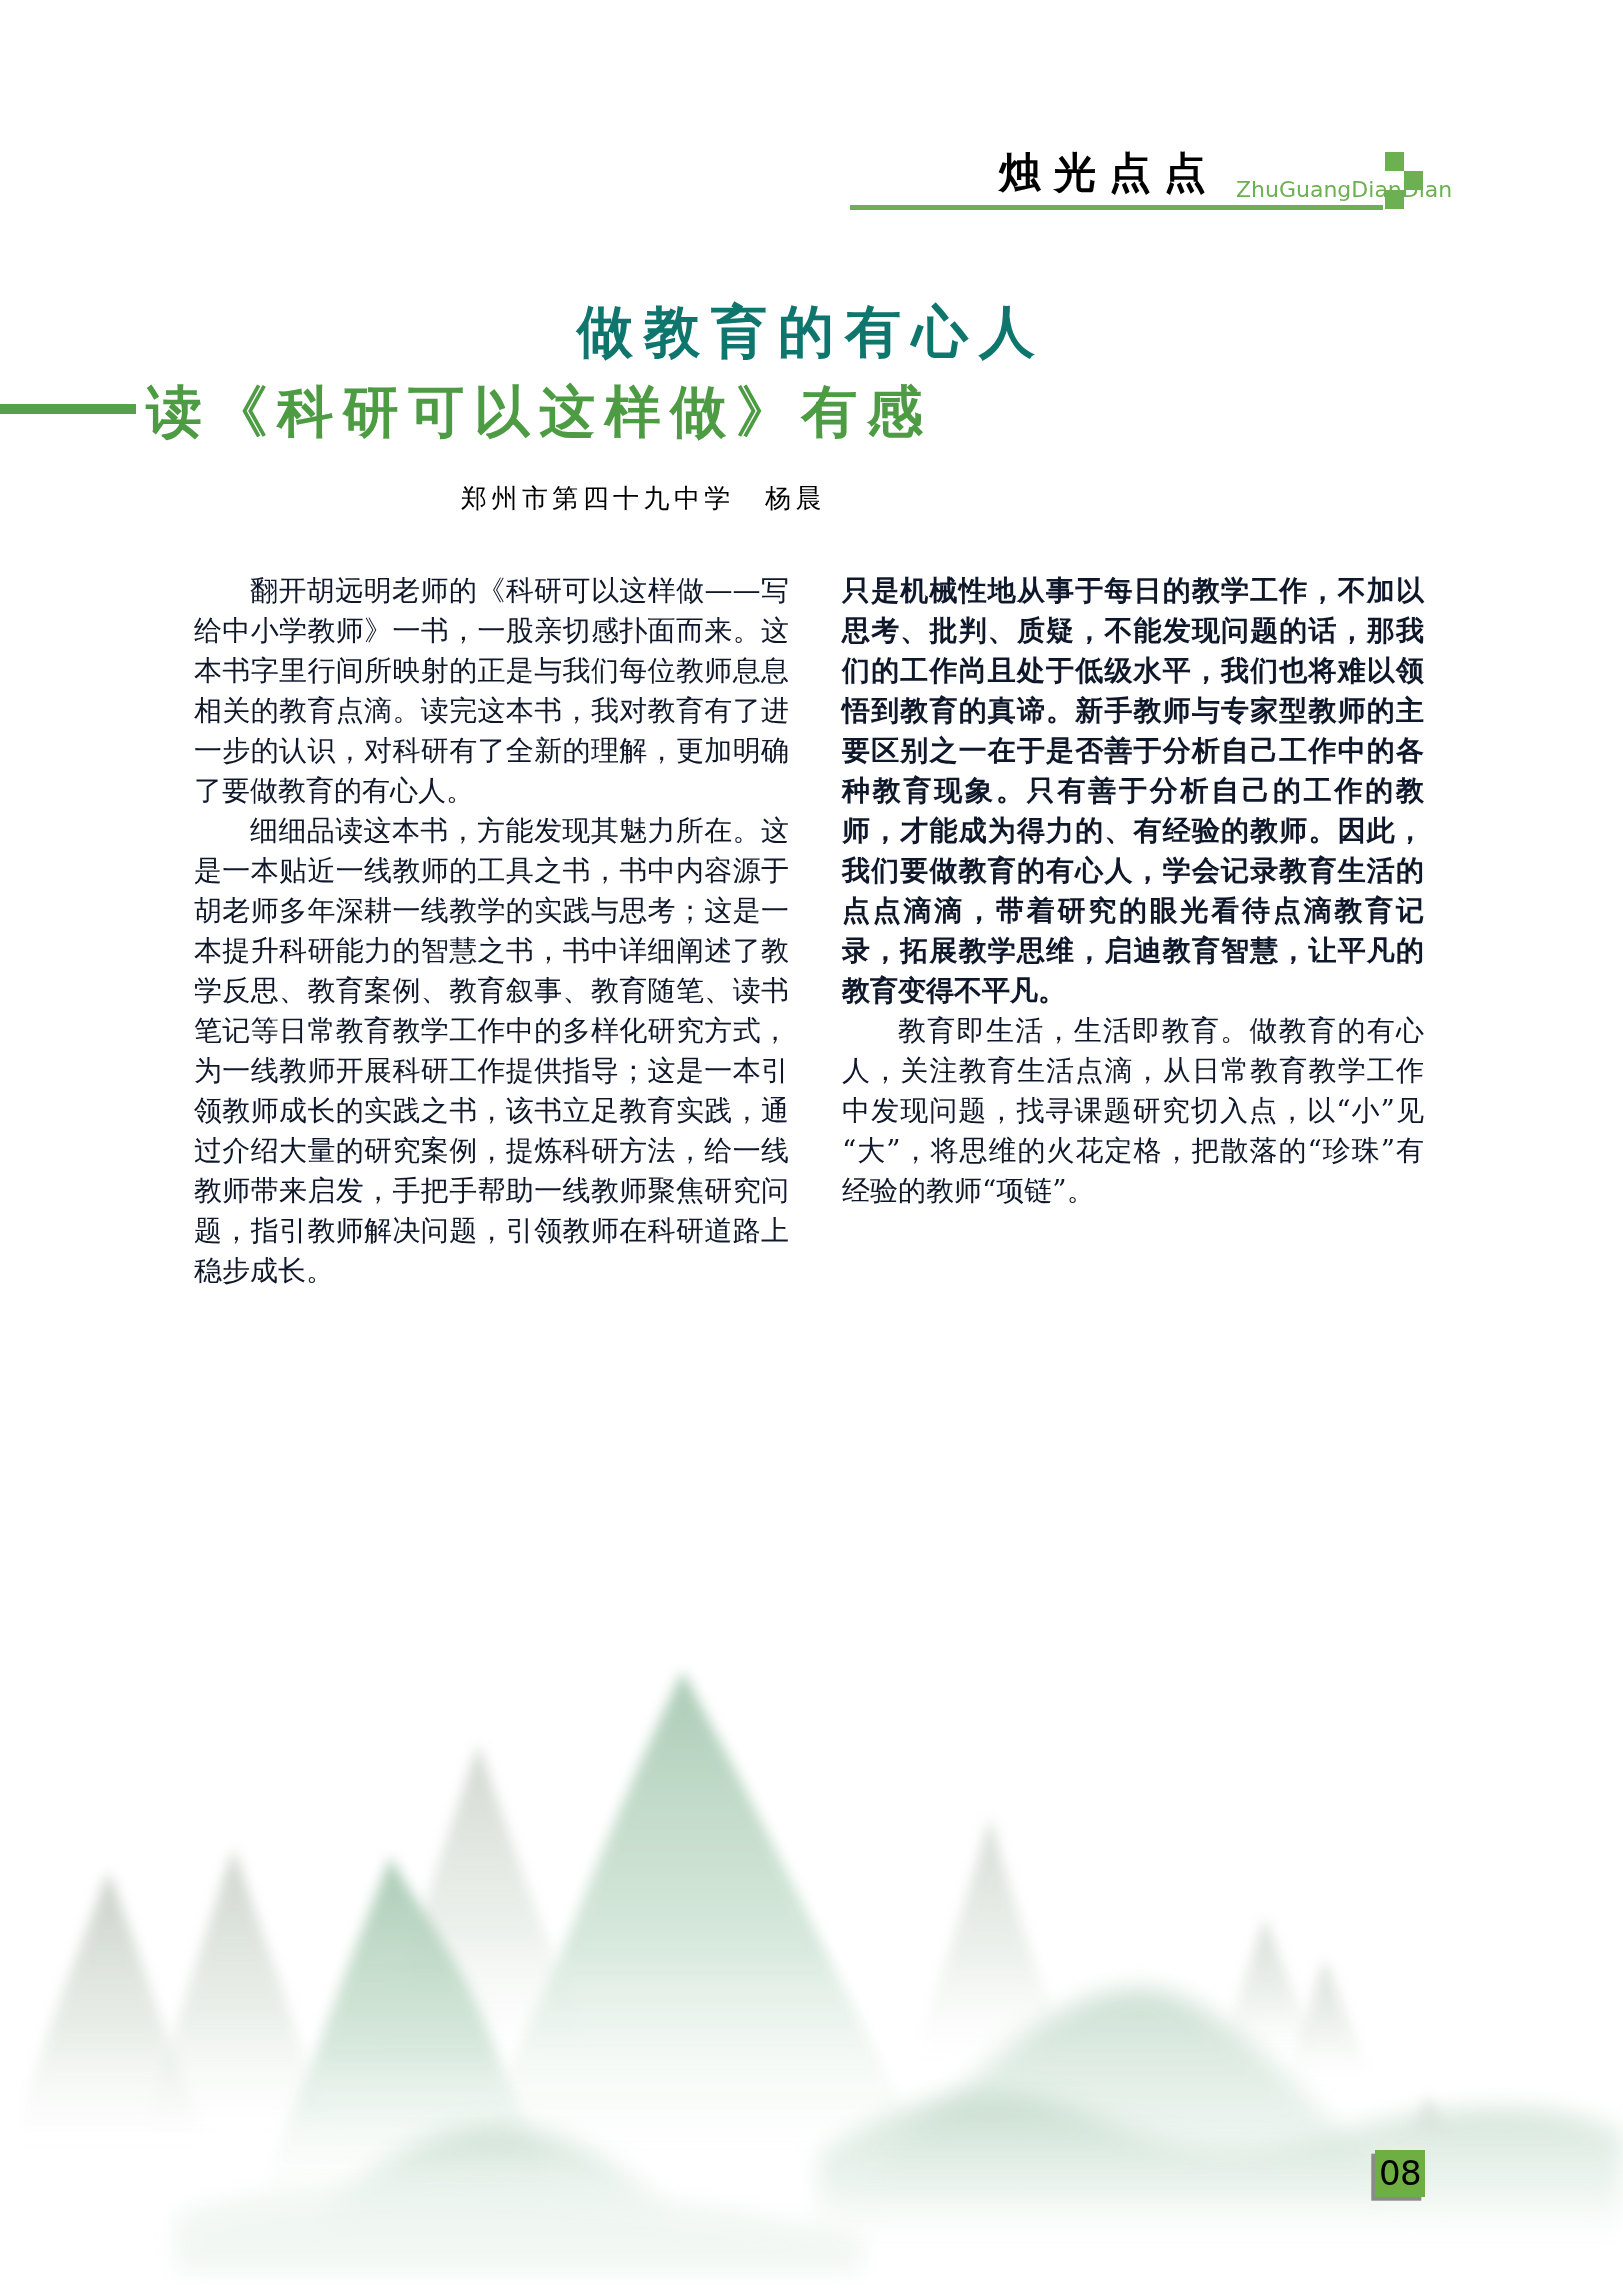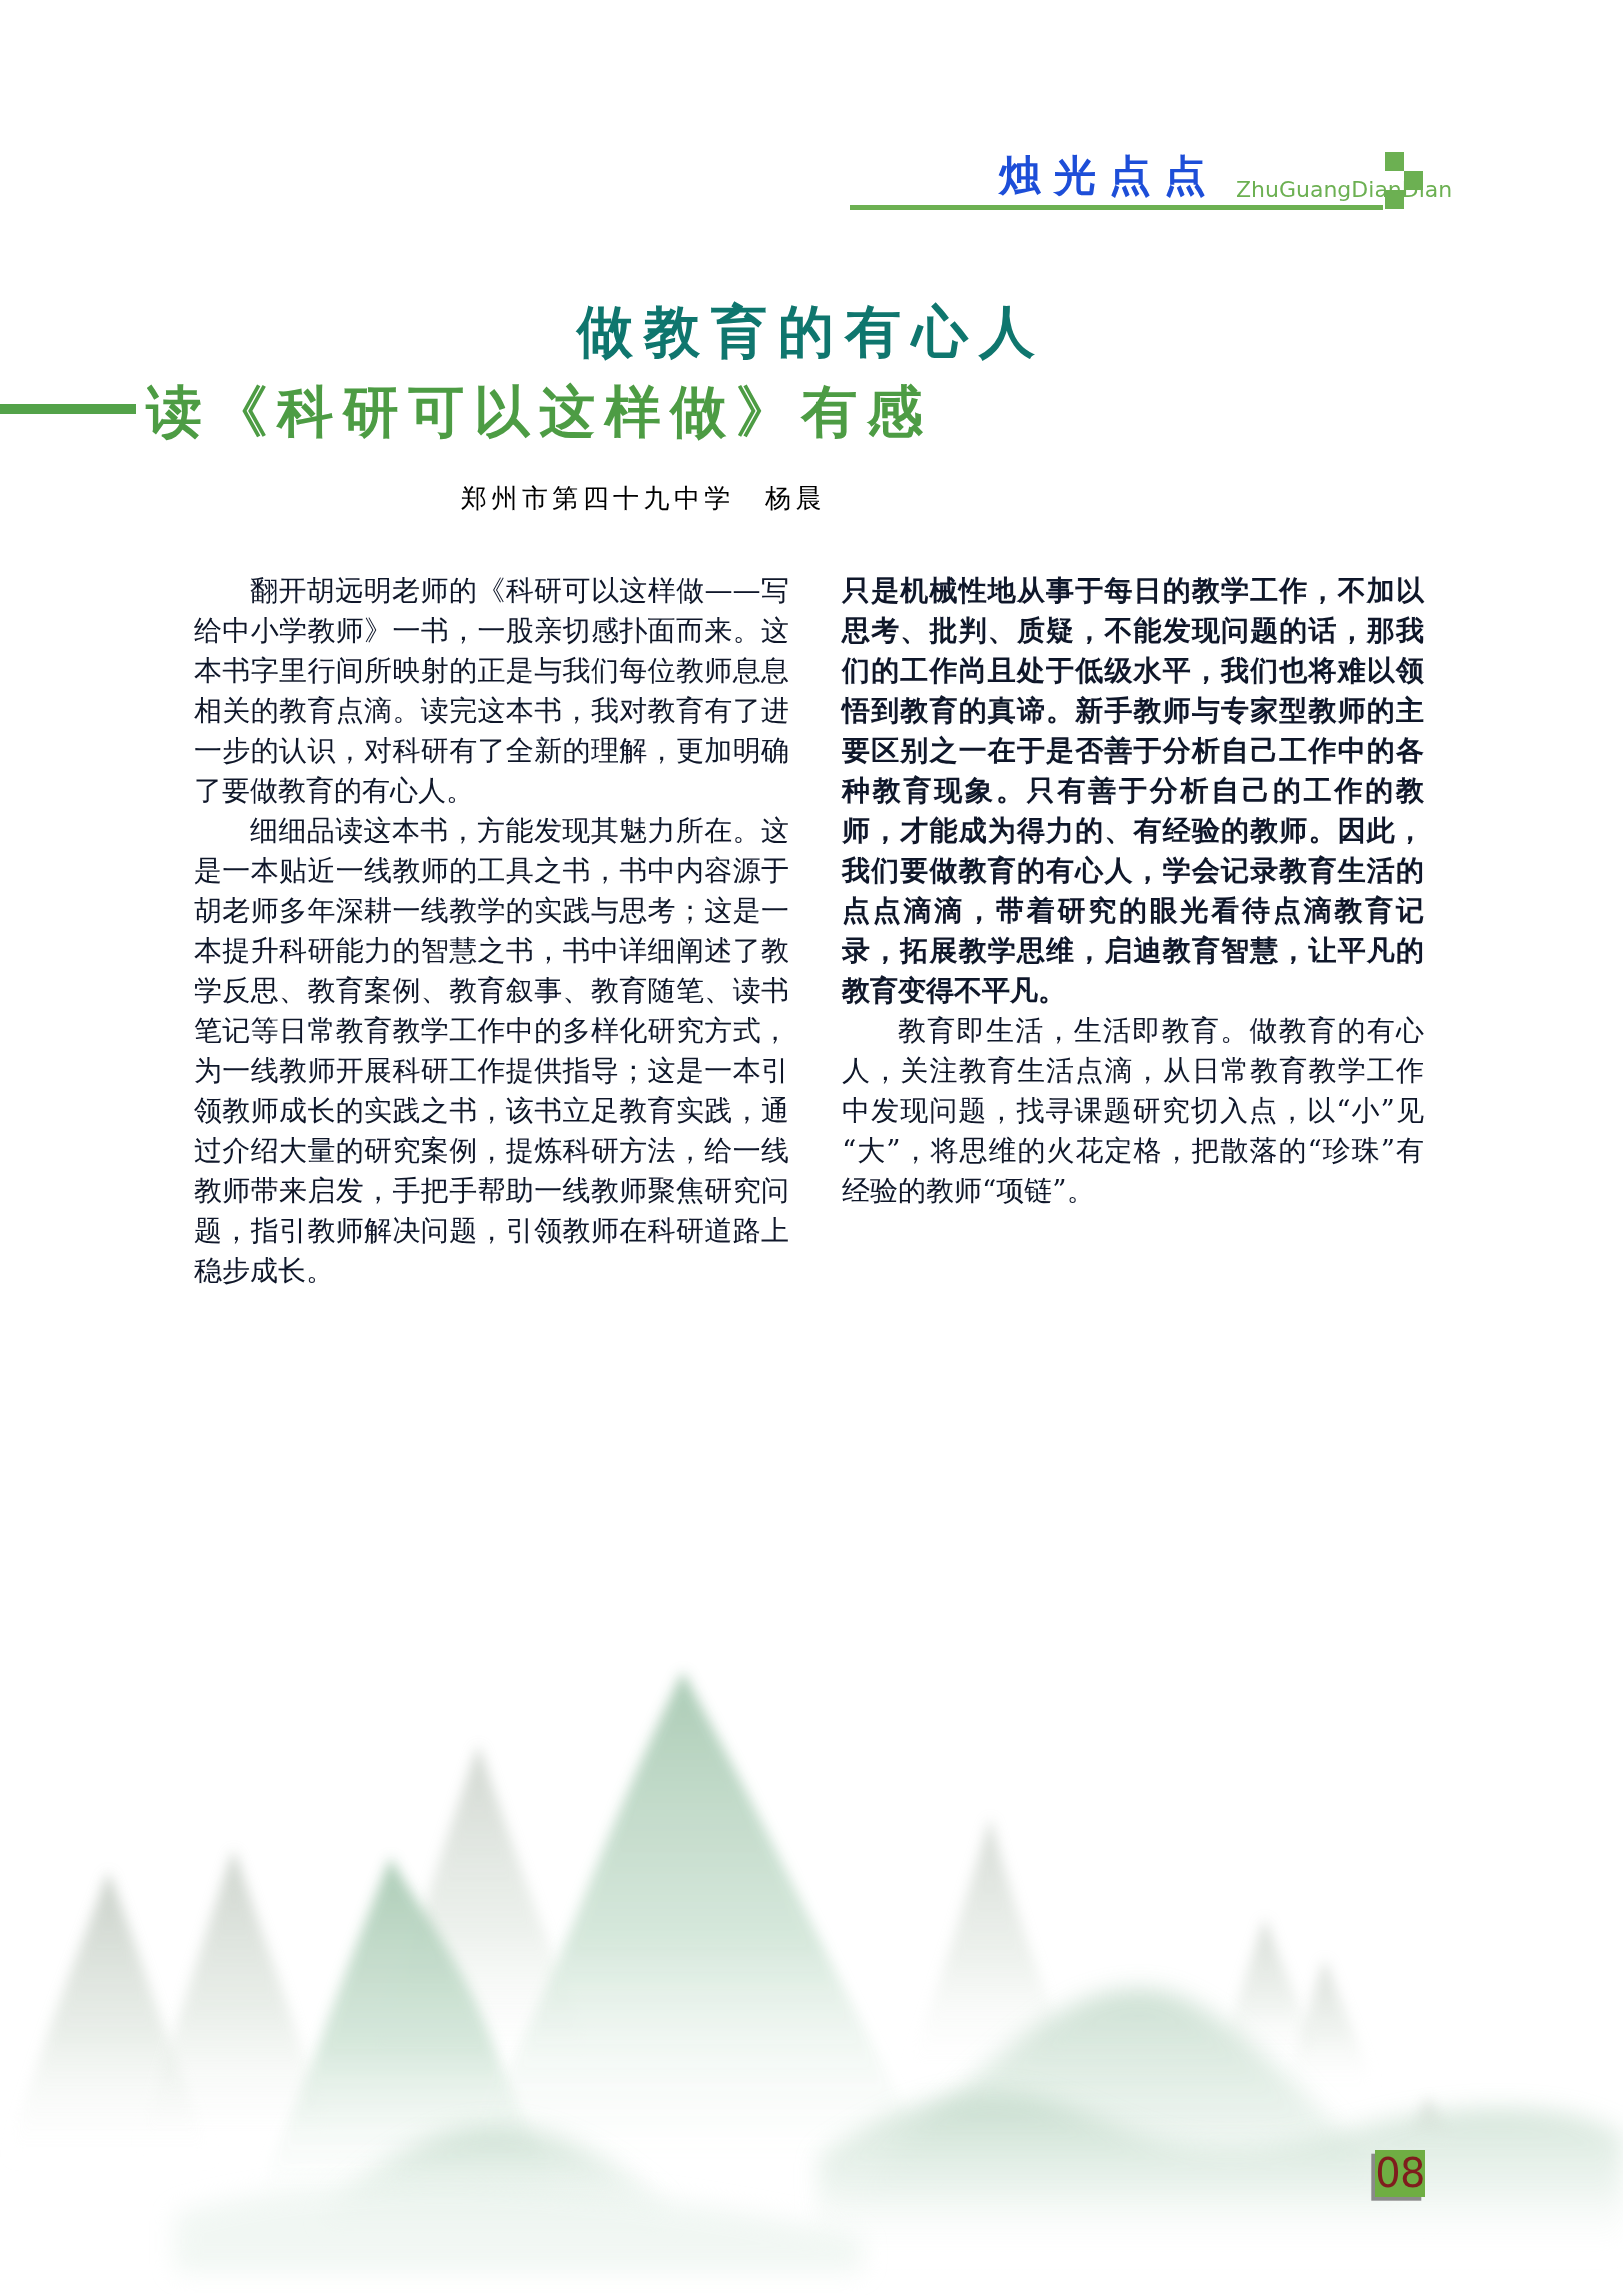--- a/index.html
+++ b/index.html
@@ -15,26 +15,26 @@
   
   .header-rule{
     position:absolute;
     left:850px; top:205px;
     width:533px; height:5.1px;
     background:#6cb052;
   }
   .section-title{
     position:absolute;
     left:999px; top:151px;
-    font-family:Liberation Serif, serif;
+    font-family:Liberation Mono, monospace;
     font-weight:bold;
     font-size:42px;
     line-height:51px;
     letter-spacing:13px;
-    color:#1d4ed8;
+    color:#000000;
     white-space:nowrap;
   }
   .section-subtitle{
     position:absolute;
     left:1236px; top:177px;
     font-family:"DejaVu Sans", sans-serif;
     font-size:22px;
     line-height:26px;
     color:#6cb052;
     white-space:nowrap;
@@ -124,23 +124,23 @@
     pointer-events:none;
   }
 
   
   .page-badge{
     position:absolute;
     left:1375px; top:2150px;
     width:50px; height:47px;
     background:#6fae43;
     box-shadow:-3.7px 3.7px 0 #8a8a8a;
-    color:#7f1d1d;
+    color:#000000;
     font-family:"DejaVu Sans", sans-serif;
-    font-size:40px;
+    font-size:34px;
     line-height:47px;
     text-align:center;
     letter-spacing:-0.7px;
   }
 </style>
 </head>
 <body>
 
 <div id="page">
 

